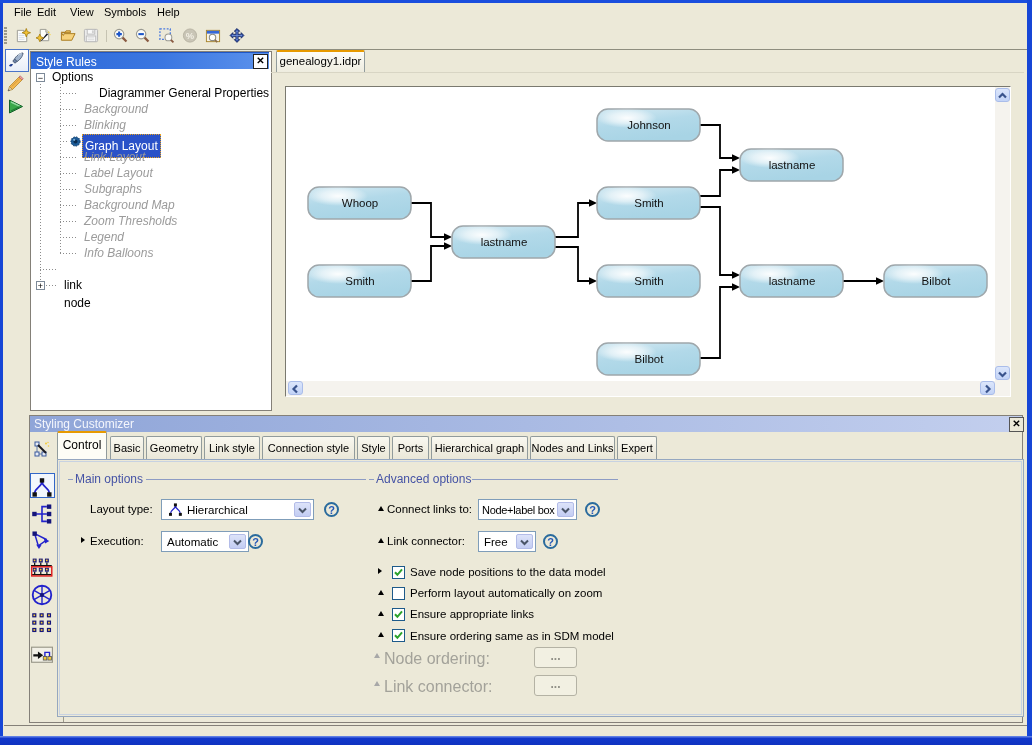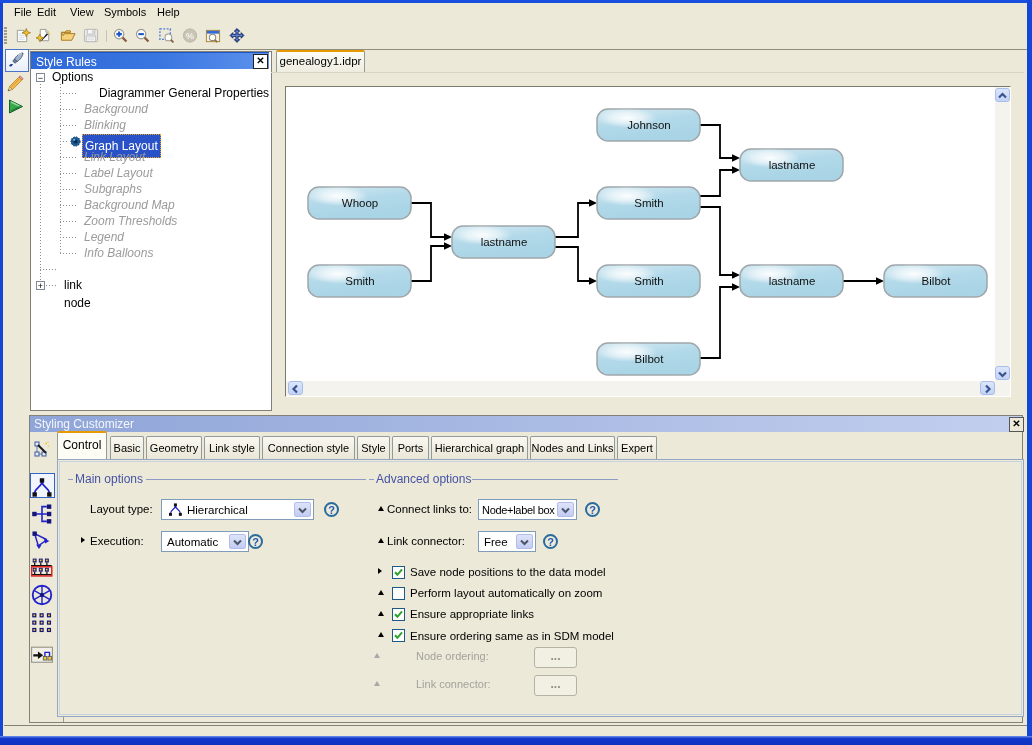--- a/index.html
+++ b/index.html
@@ -50,21 +50,21 @@
 #selbox{left:30px;top:473px;width:25px;height:25px;border:1px solid #3166c8;background:#f2f6fc;box-sizing:border-box;}
 
 .btab{position:absolute;top:436px;height:23px;background:linear-gradient(180deg,#f9f8f0,#eae7d8);border:1px solid #919b9c;border-bottom:none;border-radius:2px 2px 0 0;font-size:11px;color:#000;text-align:center;box-sizing:border-box;padding-top:5px;white-space:nowrap;}
 #btabsel{position:absolute;left:57px;top:431px;width:50px;height:28px;background:#fdfdf6;border:1px solid #919b9c;border-bottom:none;border-top:2px solid #e79a00;border-radius:2px 2px 0 0;font-size:12px;color:#000;text-align:center;padding-top:5px;box-sizing:border-box;z-index:3;}
 #content{left:57px;top:459px;width:967px;height:258px;border:1px solid #95a7c0;background:#ece9d8;box-sizing:border-box;}
 #content2{left:59px;top:461px;width:963px;height:254px;border:1px solid #c7d2e2;box-sizing:border-box;}
 
 .gt{position:absolute;font-size:12px;color:#4553a5;}
 .gl{position:absolute;height:1px;background:#8d9cc4;}
 .lbl{position:absolute;font-size:11.5px;color:#000;white-space:nowrap;}
-.lblg{position:absolute;font-size:11px;color:#a3a29a;white-space:nowrap;margin-left:32px;}
+.lblg{position:absolute;font-size:16px;color:#a3a29a;white-space:nowrap;}
 
 .combo{position:absolute;height:21px;background:#fff;border:1px solid #7f9db9;box-sizing:border-box;}
 .cbtn{position:absolute;right:2px;top:2px;width:17px;height:15px;background:linear-gradient(180deg,#dde3f9,#c3cdf3);border:1px solid #b3bce8;border-radius:2px;box-sizing:border-box;}
 .ctext{position:absolute;left:5px;top:4px;font-size:11.5px;color:#000;white-space:nowrap;}
 .qm{position:absolute;width:15px;height:15px;border:2px solid #2a6b9d;border-radius:50%;color:#2358b8;font-size:11px;font-weight:bold;text-align:center;line-height:13px;box-sizing:border-box;background:#ece9d8;}
 .chk{position:absolute;width:13px;height:13px;background:#fff;border:1px solid #1d5a8a;box-sizing:border-box;}
 .dots3{position:absolute;width:43px;height:21px;background:#f2f0e2;border:1px solid #b4b2a4;border-radius:3px;color:#8f8e85;font-size:12px;font-weight:bold;text-align:center;line-height:16px;box-sizing:border-box;}
 .tri{position:absolute;width:0;height:0;}
 svg{position:absolute;}
 </style></head>

